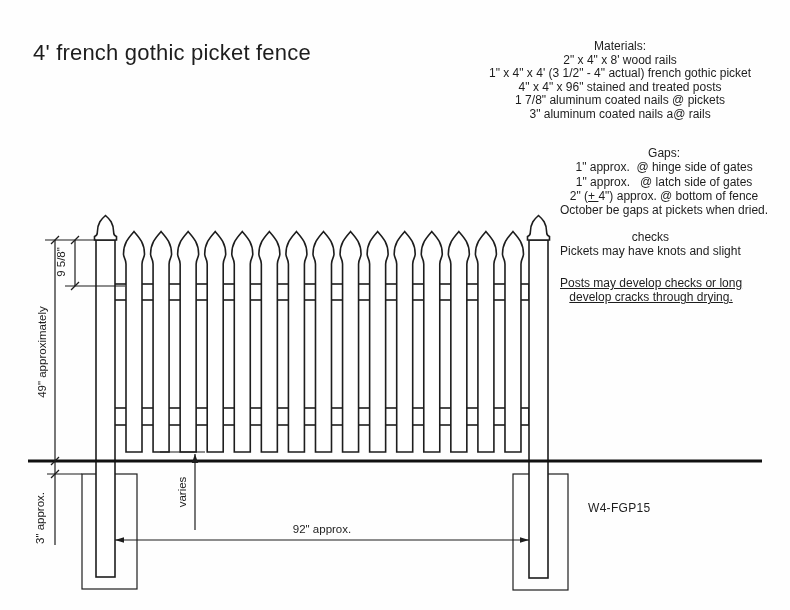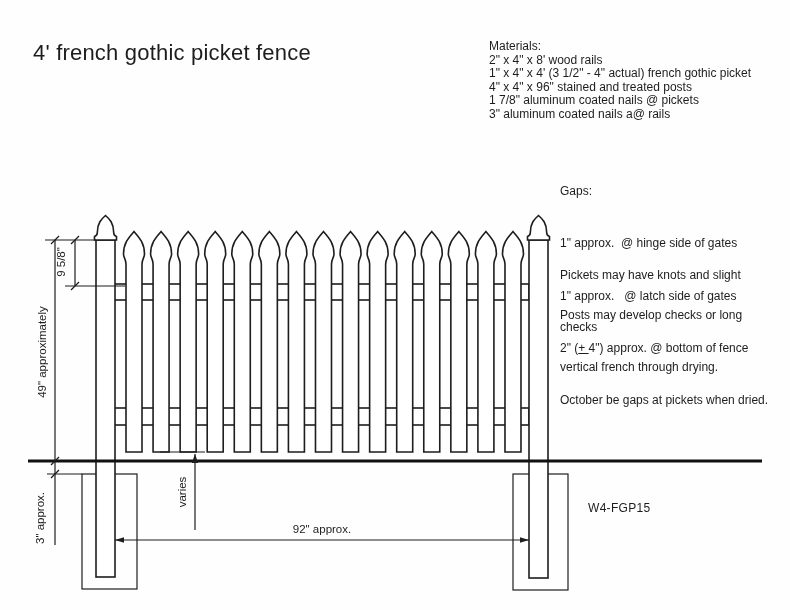--- a/index.html
+++ b/index.html
@@ -5,28 +5,28 @@
   html,body { margin:0; padding:0; background:#ffffff; }
   .canvas {
     position: relative;
     width: 790px;
     height: 610px;
     background: #fefefe;
     font-family: "Liberation Sans", sans-serif;
     color: #1d1d1d;
     overflow: hidden;
   }
-  .abs { position: absolute; }
+  .abs { position: absolute; text-align: center; }
   #title { left:33px; top:40px; font-size:22px; letter-spacing:0.2px; }
   .textblock { font-size:12px; line-height:13.5px; }
   #materials { left:489px; top:40px; }
   #gaps { left:560px; top:146px; line-height:14.3px; }
-  #gaps div, #note1 div, #note2 div { white-space: pre; margin-top: 38px; }
+  #gaps div, #note1 div, #note2 div { white-space: pre; }
   #note1 { left:560px; top:230px; line-height:14.3px; }
-  #note2 { left:560px; top:270px; line-height:14.3px; }
+  #note2 { left:560px; top:276px; line-height:14.3px;text-decoration:underline; }
   #model { left:588px; top:501px; font-size:12px; letter-spacing:0.3px; }
   .u { text-decoration: underline; }
   svg { position:absolute; left:0; top:0; }
   .outline { fill:#ffffff; stroke:#1d1d1d; stroke-width:1.6; stroke-linejoin:miter; }
   .picket  { fill:#ffffff; stroke:#1d1d1d; stroke-width:1.6; }
   .thin    { stroke:#1d1d1d; stroke-width:1.2; fill:none; }
   .ground  { stroke:#111111; stroke-width:3.2; fill:none; }
   .arrow   { fill:#1d1d1d; stroke:none; }
   .dimtext { font-family:"Liberation Sans",sans-serif; font-size:11.5px; fill:#1d1d1d; }
 </style>
@@ -115,24 +115,24 @@
 
   <div id="gaps" class="abs textblock">
     <div>Gaps:</div>
     <div>1" approx.  @ hinge side of gates</div>
     <div>1" approx.   @ latch side of gates</div>
     <div><span>2" (</span><span class="u">+ </span><span>4") approx. @ bottom of fence</span></div>
     <div>October be gaps at pickets when dried.</div>
   </div>
 
   <div id="note1" class="abs textblock">
+    <div>checks</div>
     <div>Pickets may have knots and slight</div>
-    <div>checks</div>
   </div>
 
   <div id="note2" class="abs textblock">
     <div>Posts may develop checks or long</div>
-    <div>vertical french through drying.</div>
+    <div>develop cracks through drying.</div>
   </div>
 
   <div id="model" class="abs">W4-FGP15</div>
 
 </div>
 
 </body></html>

